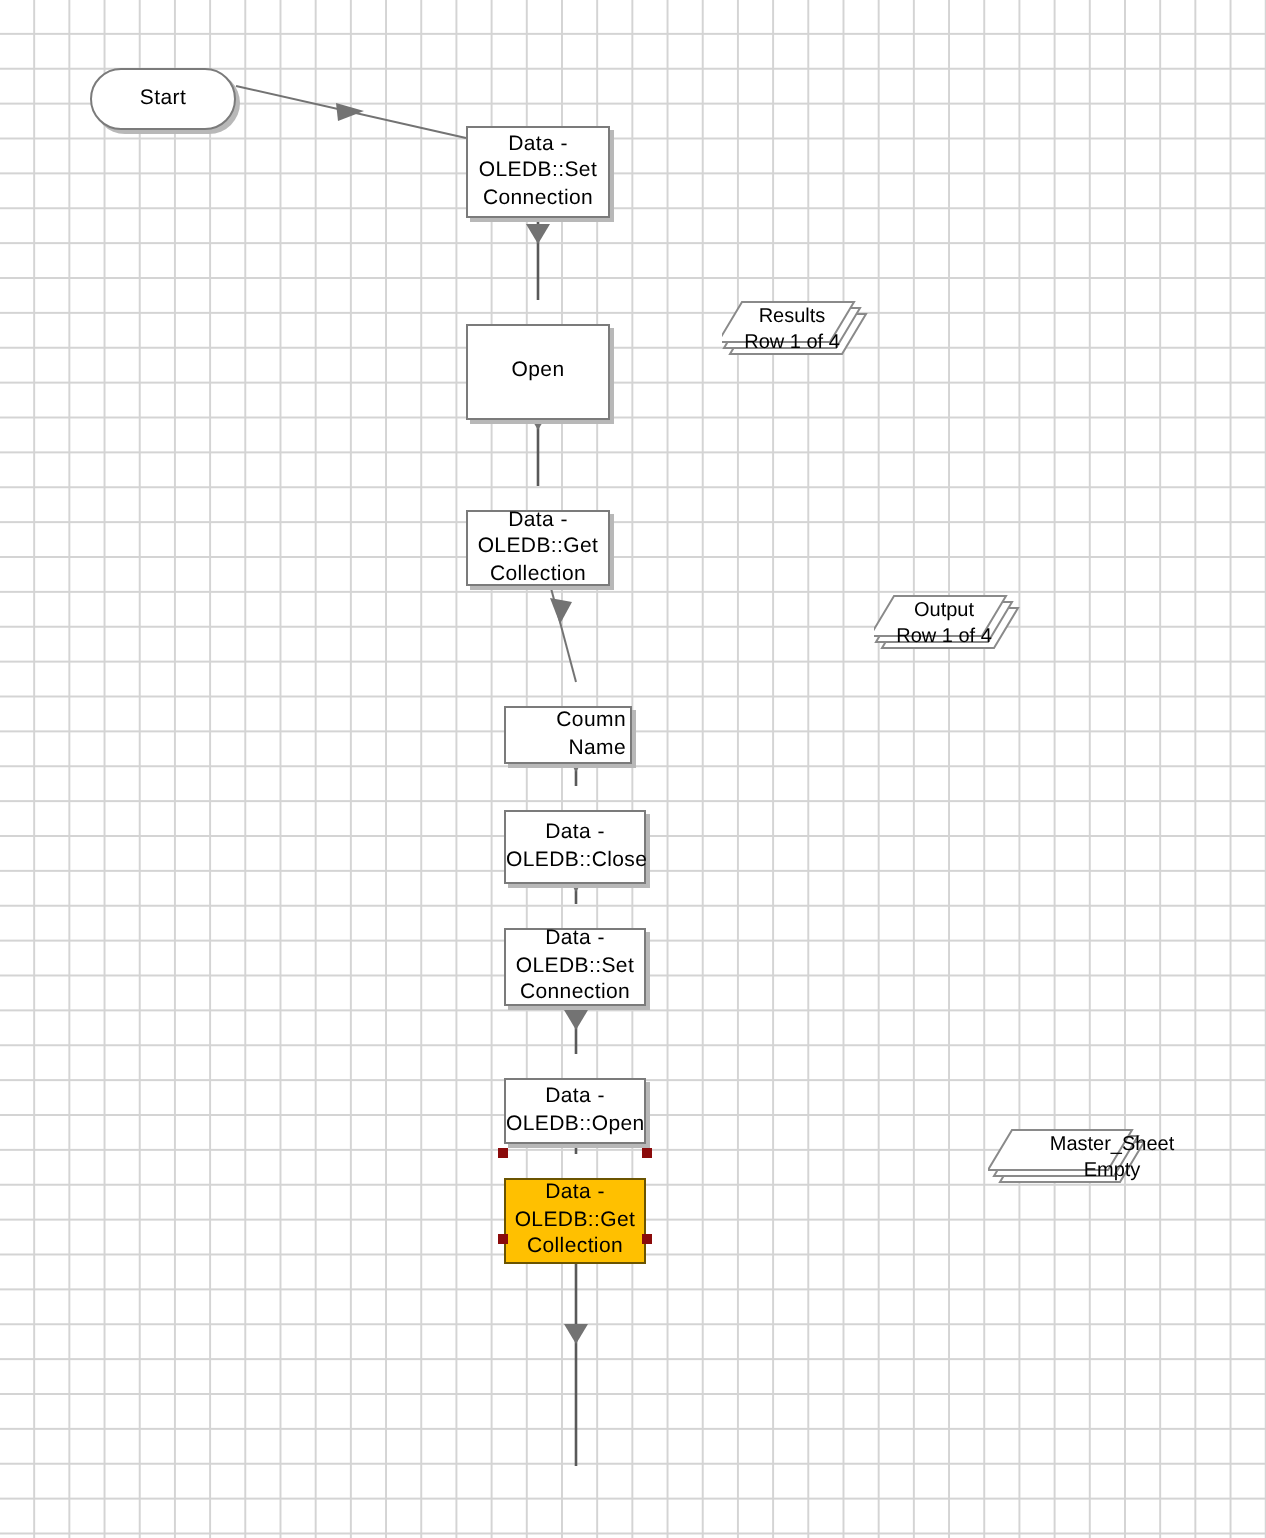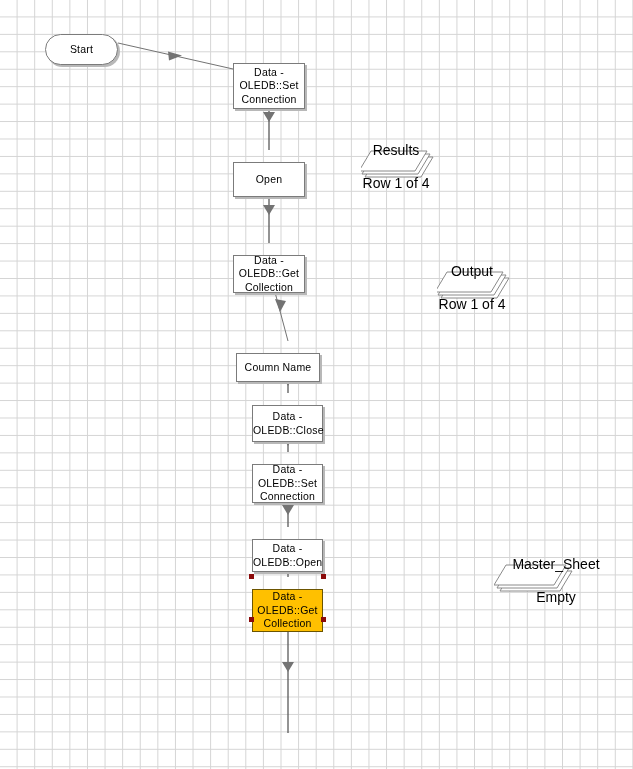--- a/index.html
+++ b/index.html
@@ -89,28 +89,27 @@
   }
   .multidoc .mlabel {
     position: absolute;
     left: 0;
     top: 0;
     width: 74px;
     height: 34px;
     display: flex;
     flex-direction: column;
     align-items: center;
-    justify-content: flex-start;
-    font-size: 14px;
+    justify-content: flex-end;
+    font-size: 10px;
     line-height: 12.5px;
     color: #000000;
     text-align: center;
     white-space: pre-line;
     z-index: 4;
-    gap: 20px;
   }
 </style>
 </head>
 <body>
 
 <div id="canvas">
 
   <svg id="vector-layer" width="633" height="769" viewBox="0 0 633 769">
     <defs>
       <marker id="arrowSolid" markerWidth="9" markerHeight="9" refX="4.5" refY="4.5" orient="auto">
@@ -170,31 +169,31 @@
   <div class="node term" style="left:45px; top:22px; width:73px; height:31px;">
     <span class="label">Start</span>
   </div>
 
   <div class="node proc" style="left:233px; top:51px; width:72px; height:46px;">
     <span class="label">Data -
 OLEDB::Set
 Connection</span>
   </div>
 
-  <div class="node proc" style="left:233px; top:150px; width:72px; height:35px;">
+  <div class="node proc" style="left:233px; top:150px; width:72px; height:48px;">
     <span class="label">Open</span>
   </div>
 
   <div class="node proc" style="left:233px; top:243px; width:72px; height:38px;">
     <span class="label">Data -
 OLEDB::Get
 Collection</span>
   </div>
 
-  <div class="node proc" style="left:236px; top:341px; width:84px; height:29px;">
+  <div class="node proc" style="left:252px; top:341px; width:64px; height:29px;text-align:right;">
     <span class="label">Coumn Name</span>
   </div>
 
   <div class="node proc" style="left:252px; top:393px; width:71px; height:37px;">
     <span class="label">Data -
 OLEDB::Close</span>
   </div>
 
   <div class="node proc" style="left:252px; top:452px; width:71px; height:39px;">
     <span class="label">Data -
@@ -223,21 +222,21 @@
       <polygon points="16,10 72,10 60,30 4,30" fill="#ffffff" stroke="#8a8a8a" stroke-width="1"></polygon>
       <polygon points="13,7 69,7 57,27 1,27" fill="#ffffff" stroke="#8a8a8a" stroke-width="1"></polygon>
       <polygon points="10,4 66,4 54,24 -2,24" fill="#ffffff" stroke="#8a8a8a" stroke-width="1"></polygon>
     </svg>
     <div class="mlabel" style="transform:translate(-2px,-3px);">
       <span>Results</span>
       <span>Row 1 of 4</span>
     </div>
   </div>
 
-  <div class="multidoc" style="left:437px; top:268px;">
+  <div class="multidoc" style="left:437px; top:294px;">
     <svg width="74" height="34" viewBox="0 0 74 34">
       <polygon points="16,10 72,10 60,30 4,30" fill="#ffffff" stroke="#8a8a8a" stroke-width="1"></polygon>
       <polygon points="13,7 69,7 57,27 1,27" fill="#ffffff" stroke="#8a8a8a" stroke-width="1"></polygon>
       <polygon points="10,4 66,4 54,24 -2,24" fill="#ffffff" stroke="#8a8a8a" stroke-width="1"></polygon>
     </svg>
     <div class="mlabel" style="transform:translate(-2px,-3px);">
       <span>Output</span>
       <span>Row 1 of 4</span>
     </div>
   </div>

